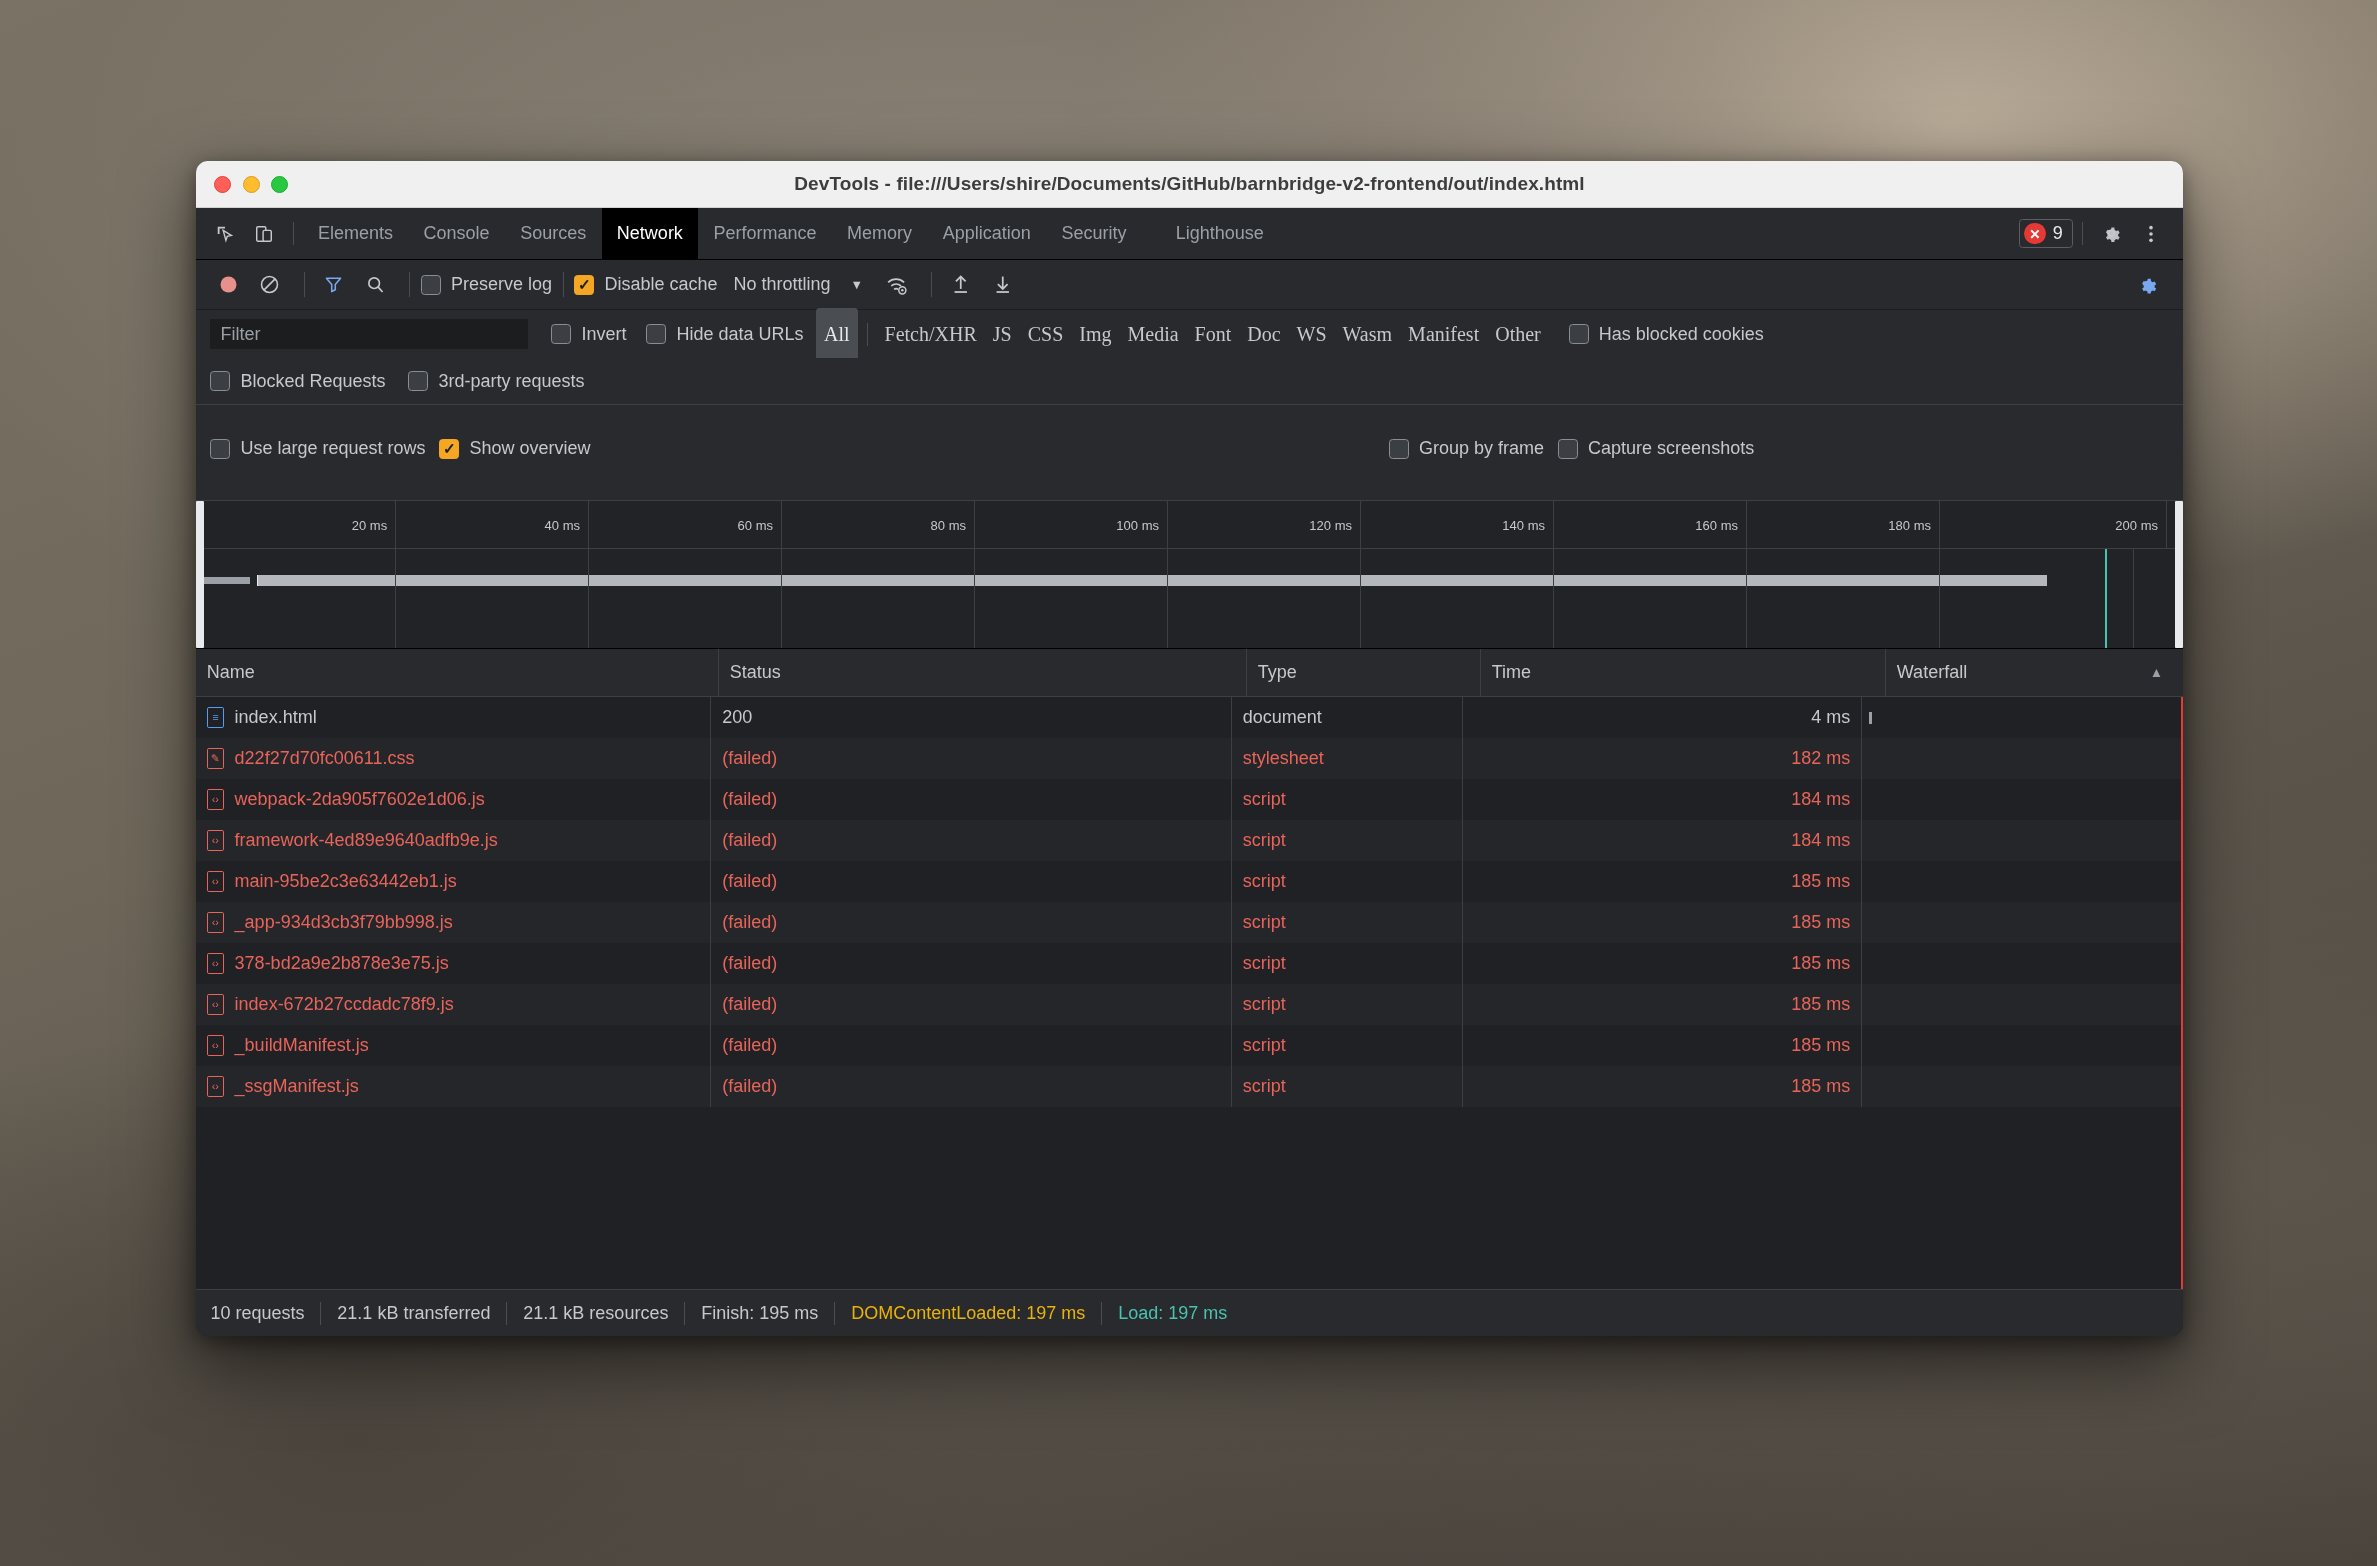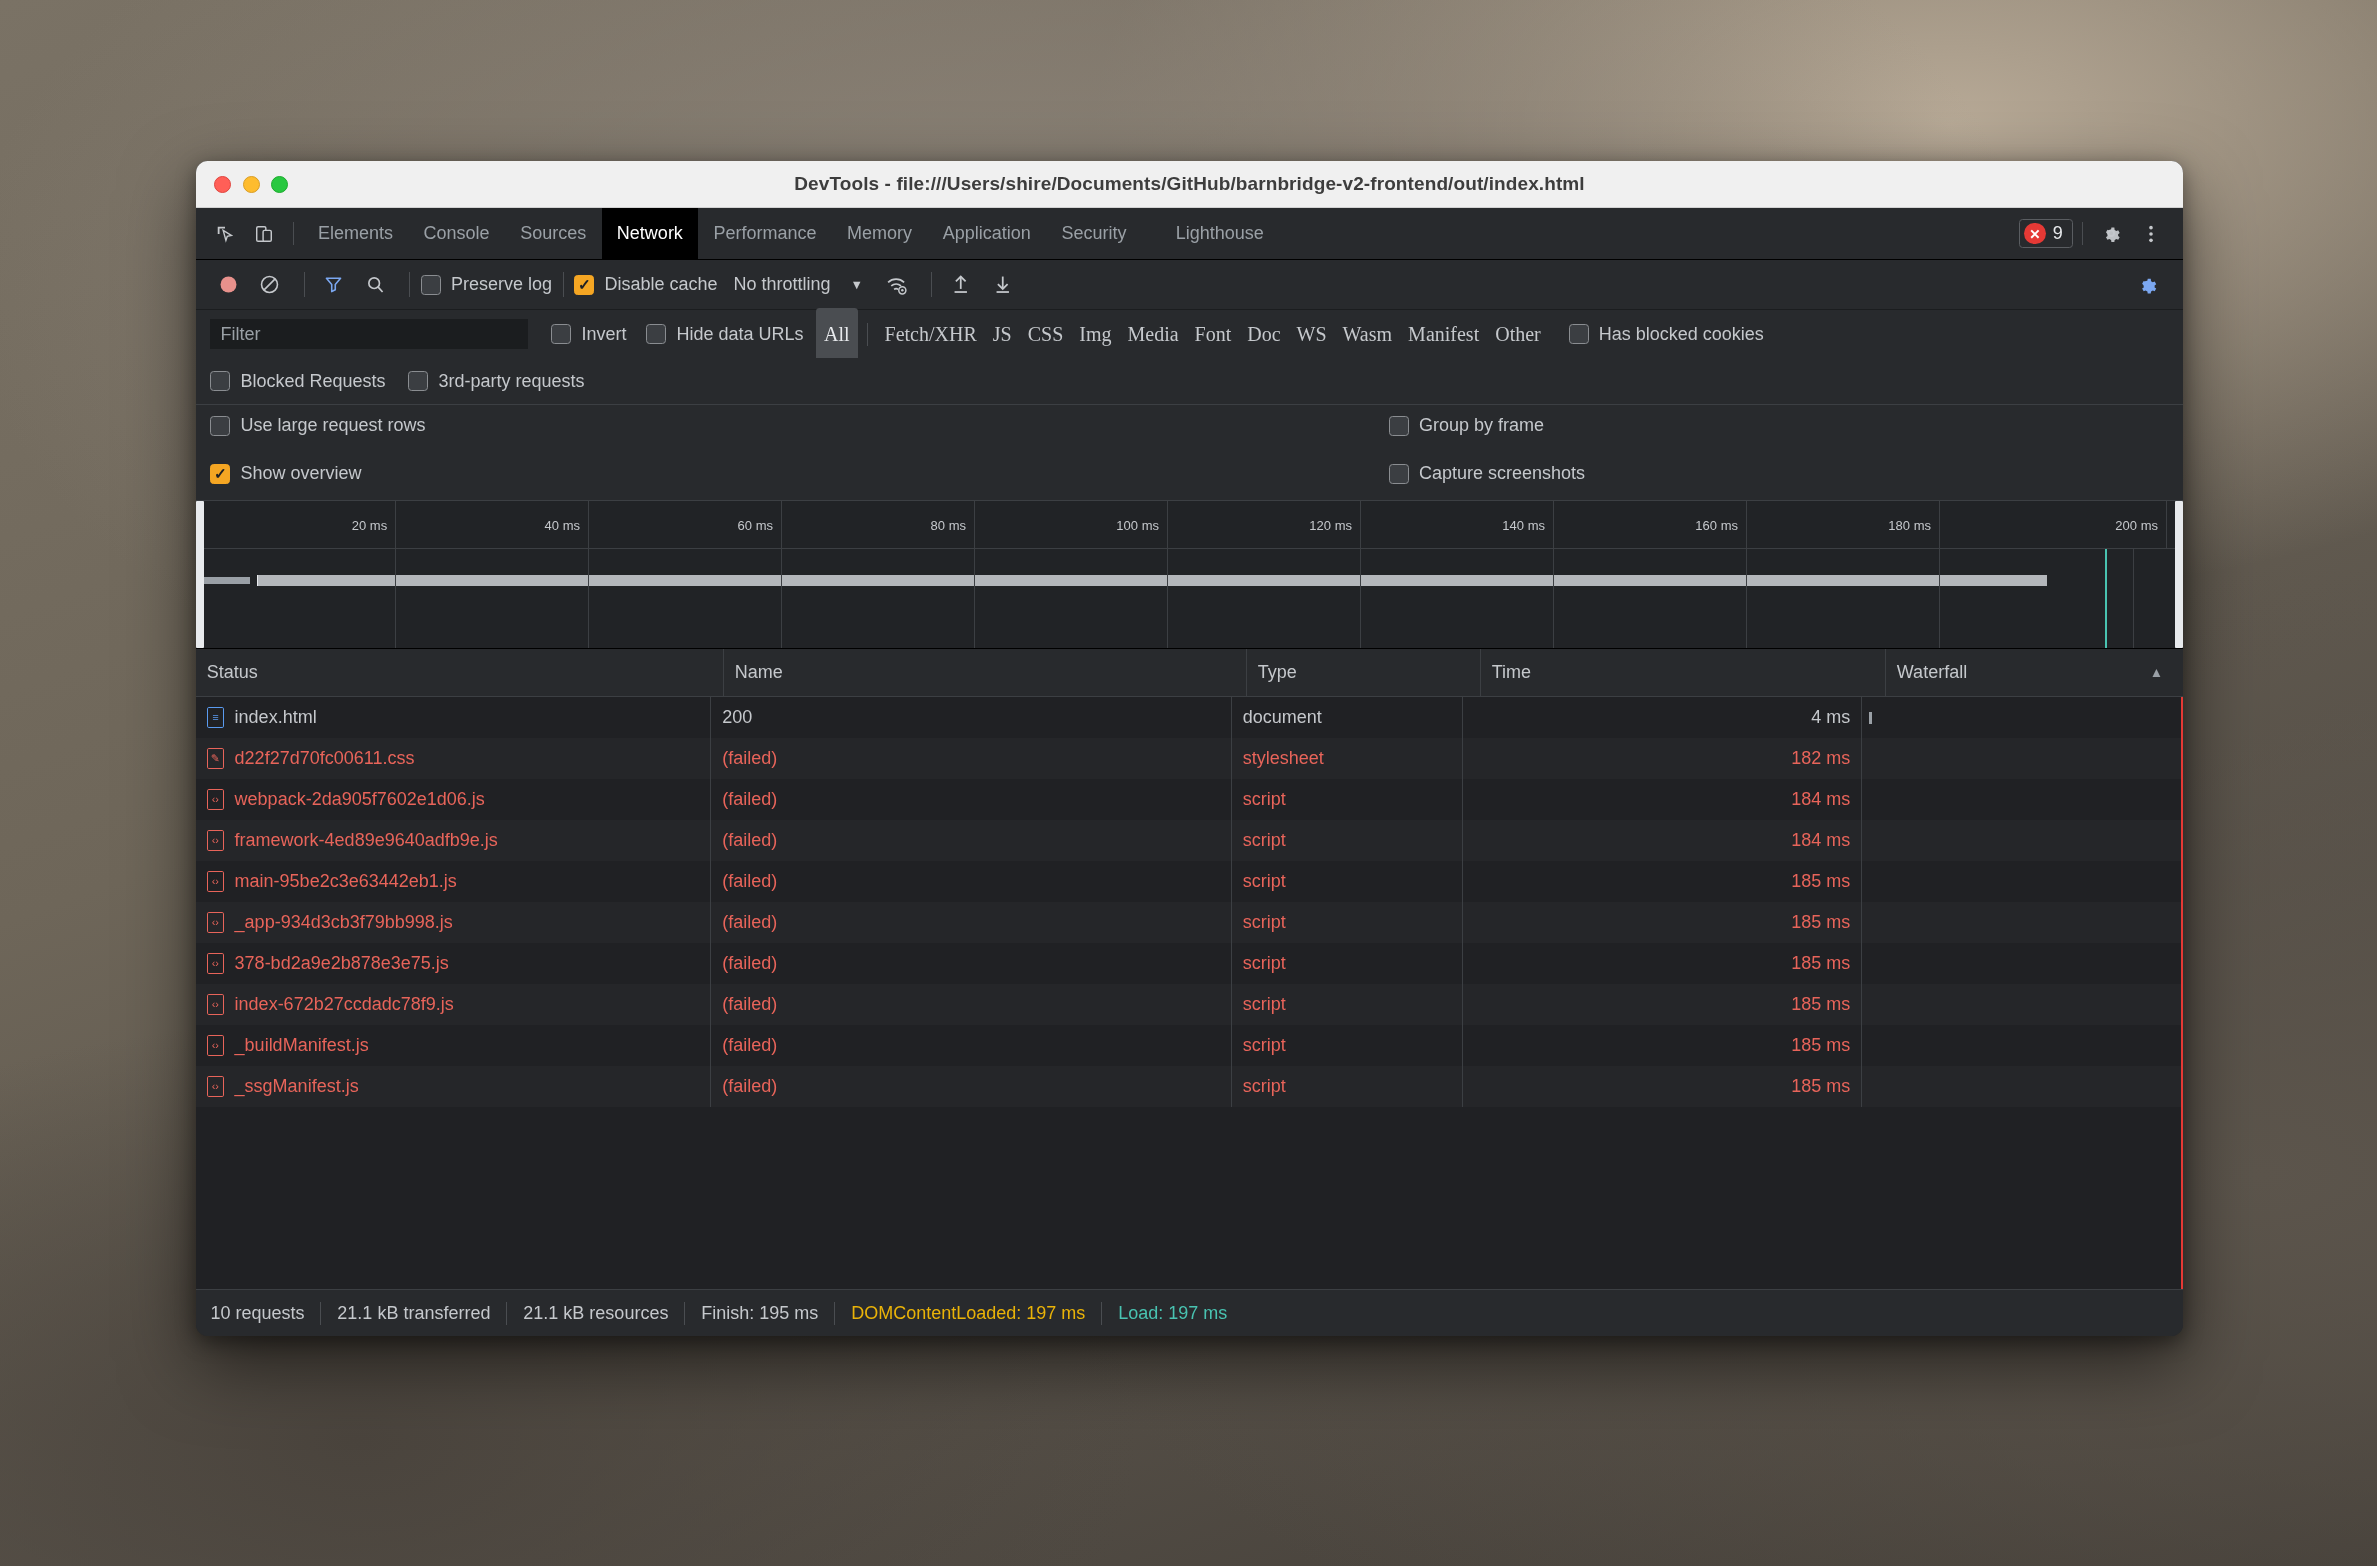--- a/index.html
+++ b/index.html
@@ -118,21 +118,21 @@
 
   
   #settings1 {
     height:47px;flex:none;background:#282a2d;display:flex;align-items:center;
     padding:0 14.4px; border-bottom:0.9px solid #3c3f43;
   }
   #settings2 {
     height:96px;flex:none;background:#282a2d;position:relative;
     border-bottom:0.9px solid #3c3f43;
   }
-  .s2col { position:absolute; display:flex; flex-direction:column; gap:27px; top:10px; }
+  .s2col { position:absolute; display:flex; flex-direction:row; gap:14px; top:33px; }
   .s2col.left { left:14.4px; }
   .s2col.right { left:1193px; }
 
   
   #overview {
     height:148px;flex:none;background:#212326;position:relative;overflow:hidden;
     border-bottom:0.9px solid #000;
   }
   #ov-ruler { height:48px;position:relative;border-bottom:0.9px solid #3c3f43; }
   .ov-tick {
@@ -449,25 +449,25 @@
         <div class="ov-grid" style="left: 1358px; width: 193px;"></div>
         <div class="ov-grid" style="left: 1551px; width: 193px;"></div>
         <div class="ov-grid" style="left: 1745px; width: 193px;"></div>
       </div>
     <div class="ov-handle" style="left:0"></div>
     <div class="ov-handle" style="right:0"></div>
   </div>
 
   <div id="tablewrap">
     <div id="thead">
+      <div class="th" style="width:523px">
+        <span>Name</span>
+      </div>
       <div class="th" style="width:528px">
         <span>Status</span>
-      </div>
-      <div class="th" style="width:523px">
-        <span>Name</span>
       </div>
       <div class="th" style="width:234px">
         <span>Type</span>
       </div>
       <div class="th" style="width:405px">
         <span>Time</span>
       </div>
       <div class="th" style="flex:1;border-right:none">
         <span>Waterfall</span>
         <span class="sortarrow">▲</span>

